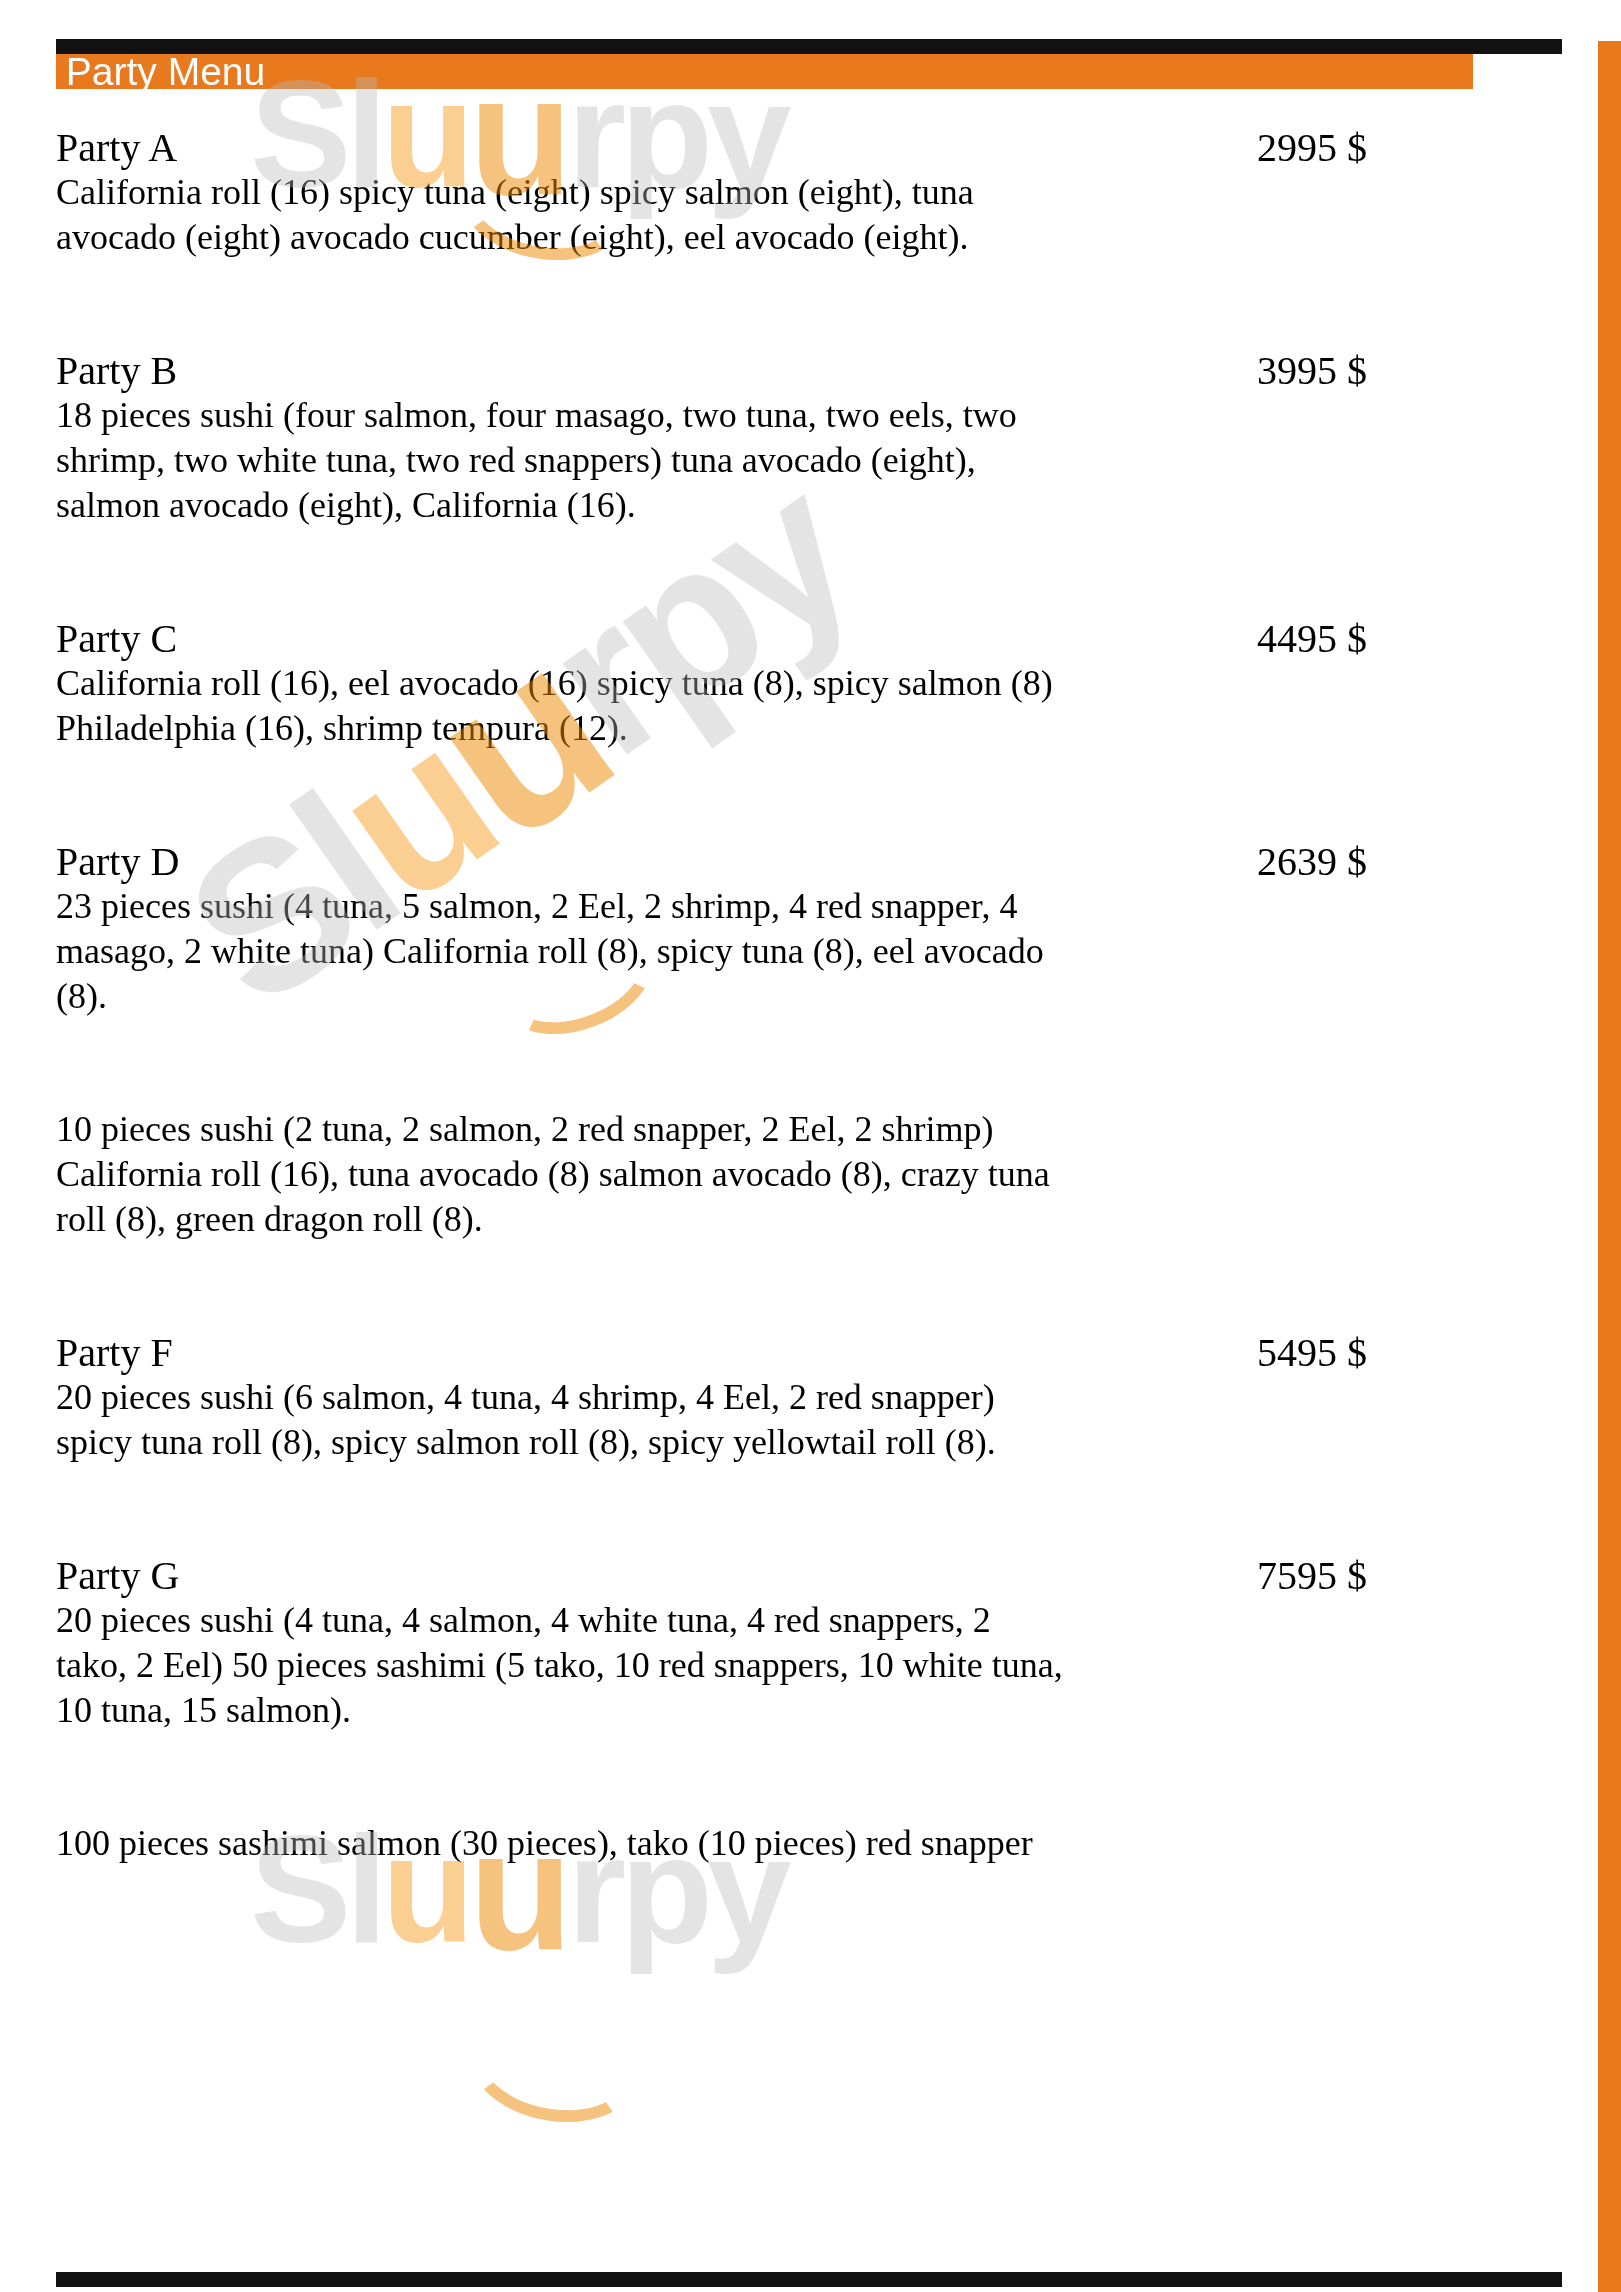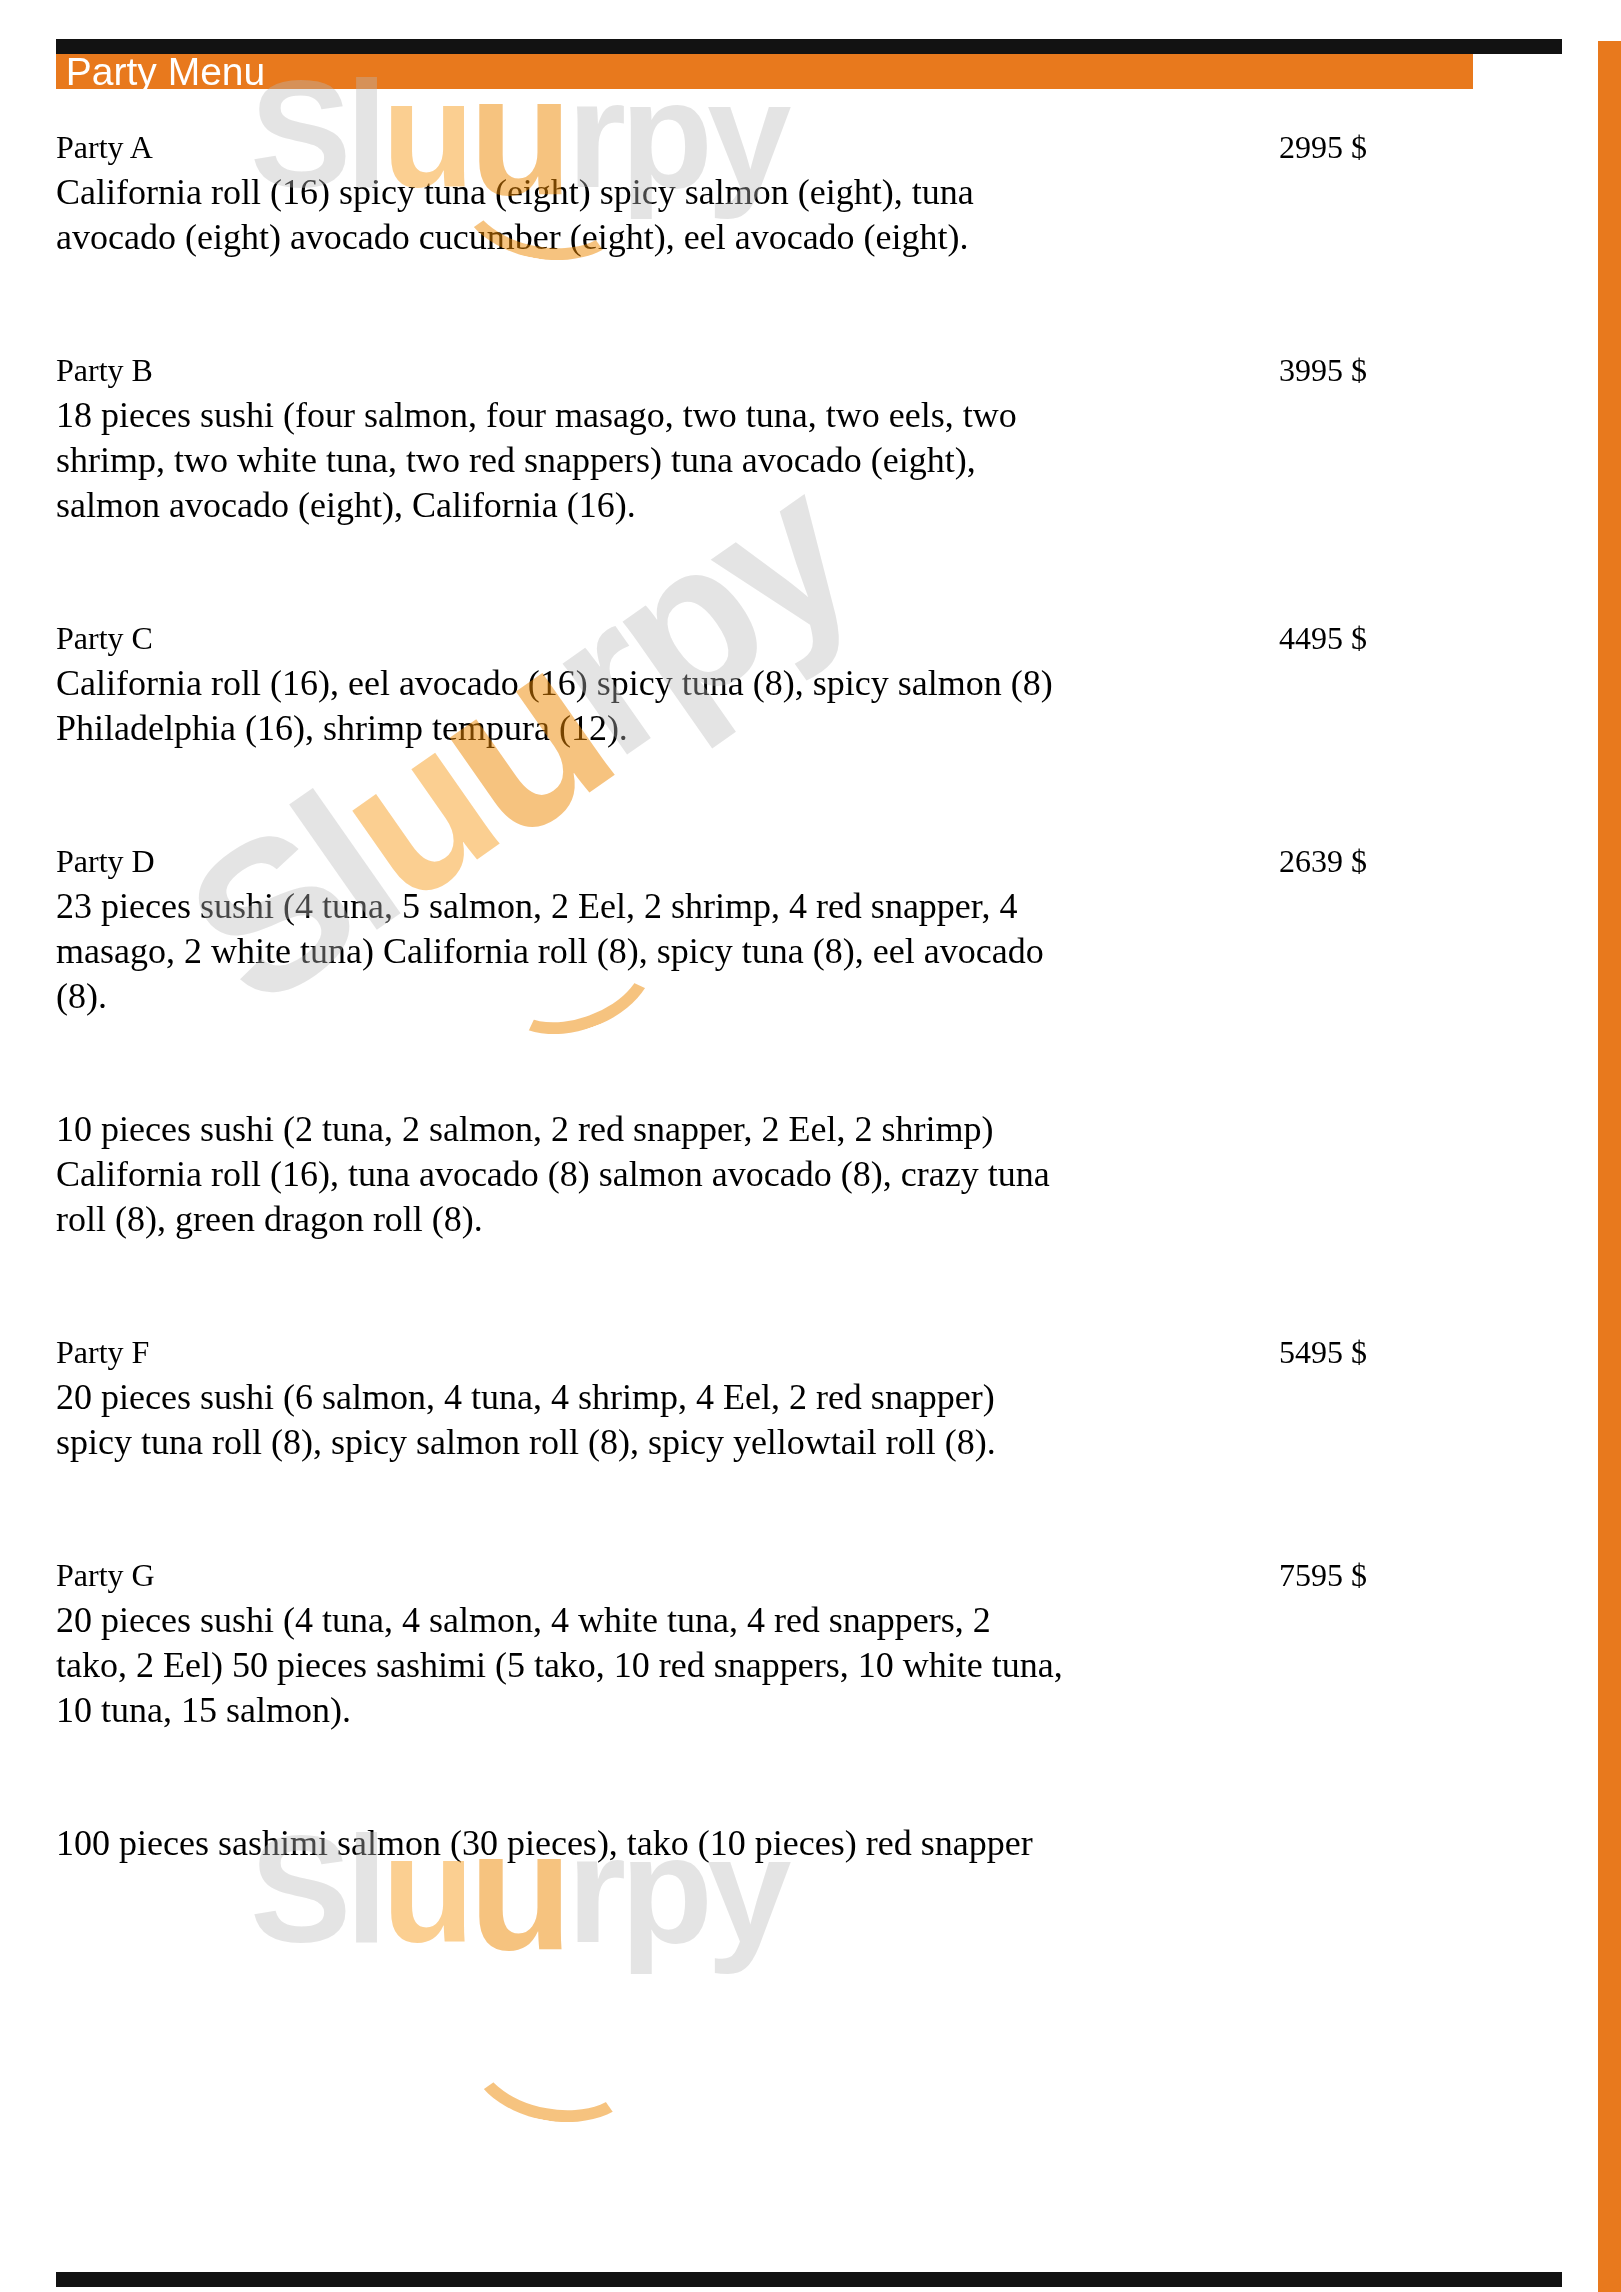--- a/index.html
+++ b/index.html
@@ -34,21 +34,21 @@
     font-size: 39px; color: #ffffff; padding-left: 9.8px;
     line-height: 1;
   }
   .content {
     position: absolute; left: 56px; top: 125px;
     width: 1311px; z-index: 3;
   }
   .menu-item { margin-bottom: 88px; }
   .item-header {
     display: flex; justify-content: space-between; align-items: center;
-    font-size: 32px; line-height: 45px; gap: 24px;
+    font-size: 40px; line-height: 45px; gap: 24px;
   }
   .item-title { }
   .item-price { }
   .item-desc {
     font-size: 36px; line-height: 45px;
     white-space: pre-line; width: 1215px;
   }
   
   .wm {
     position: absolute; z-index: 5; pointer-events: none;

